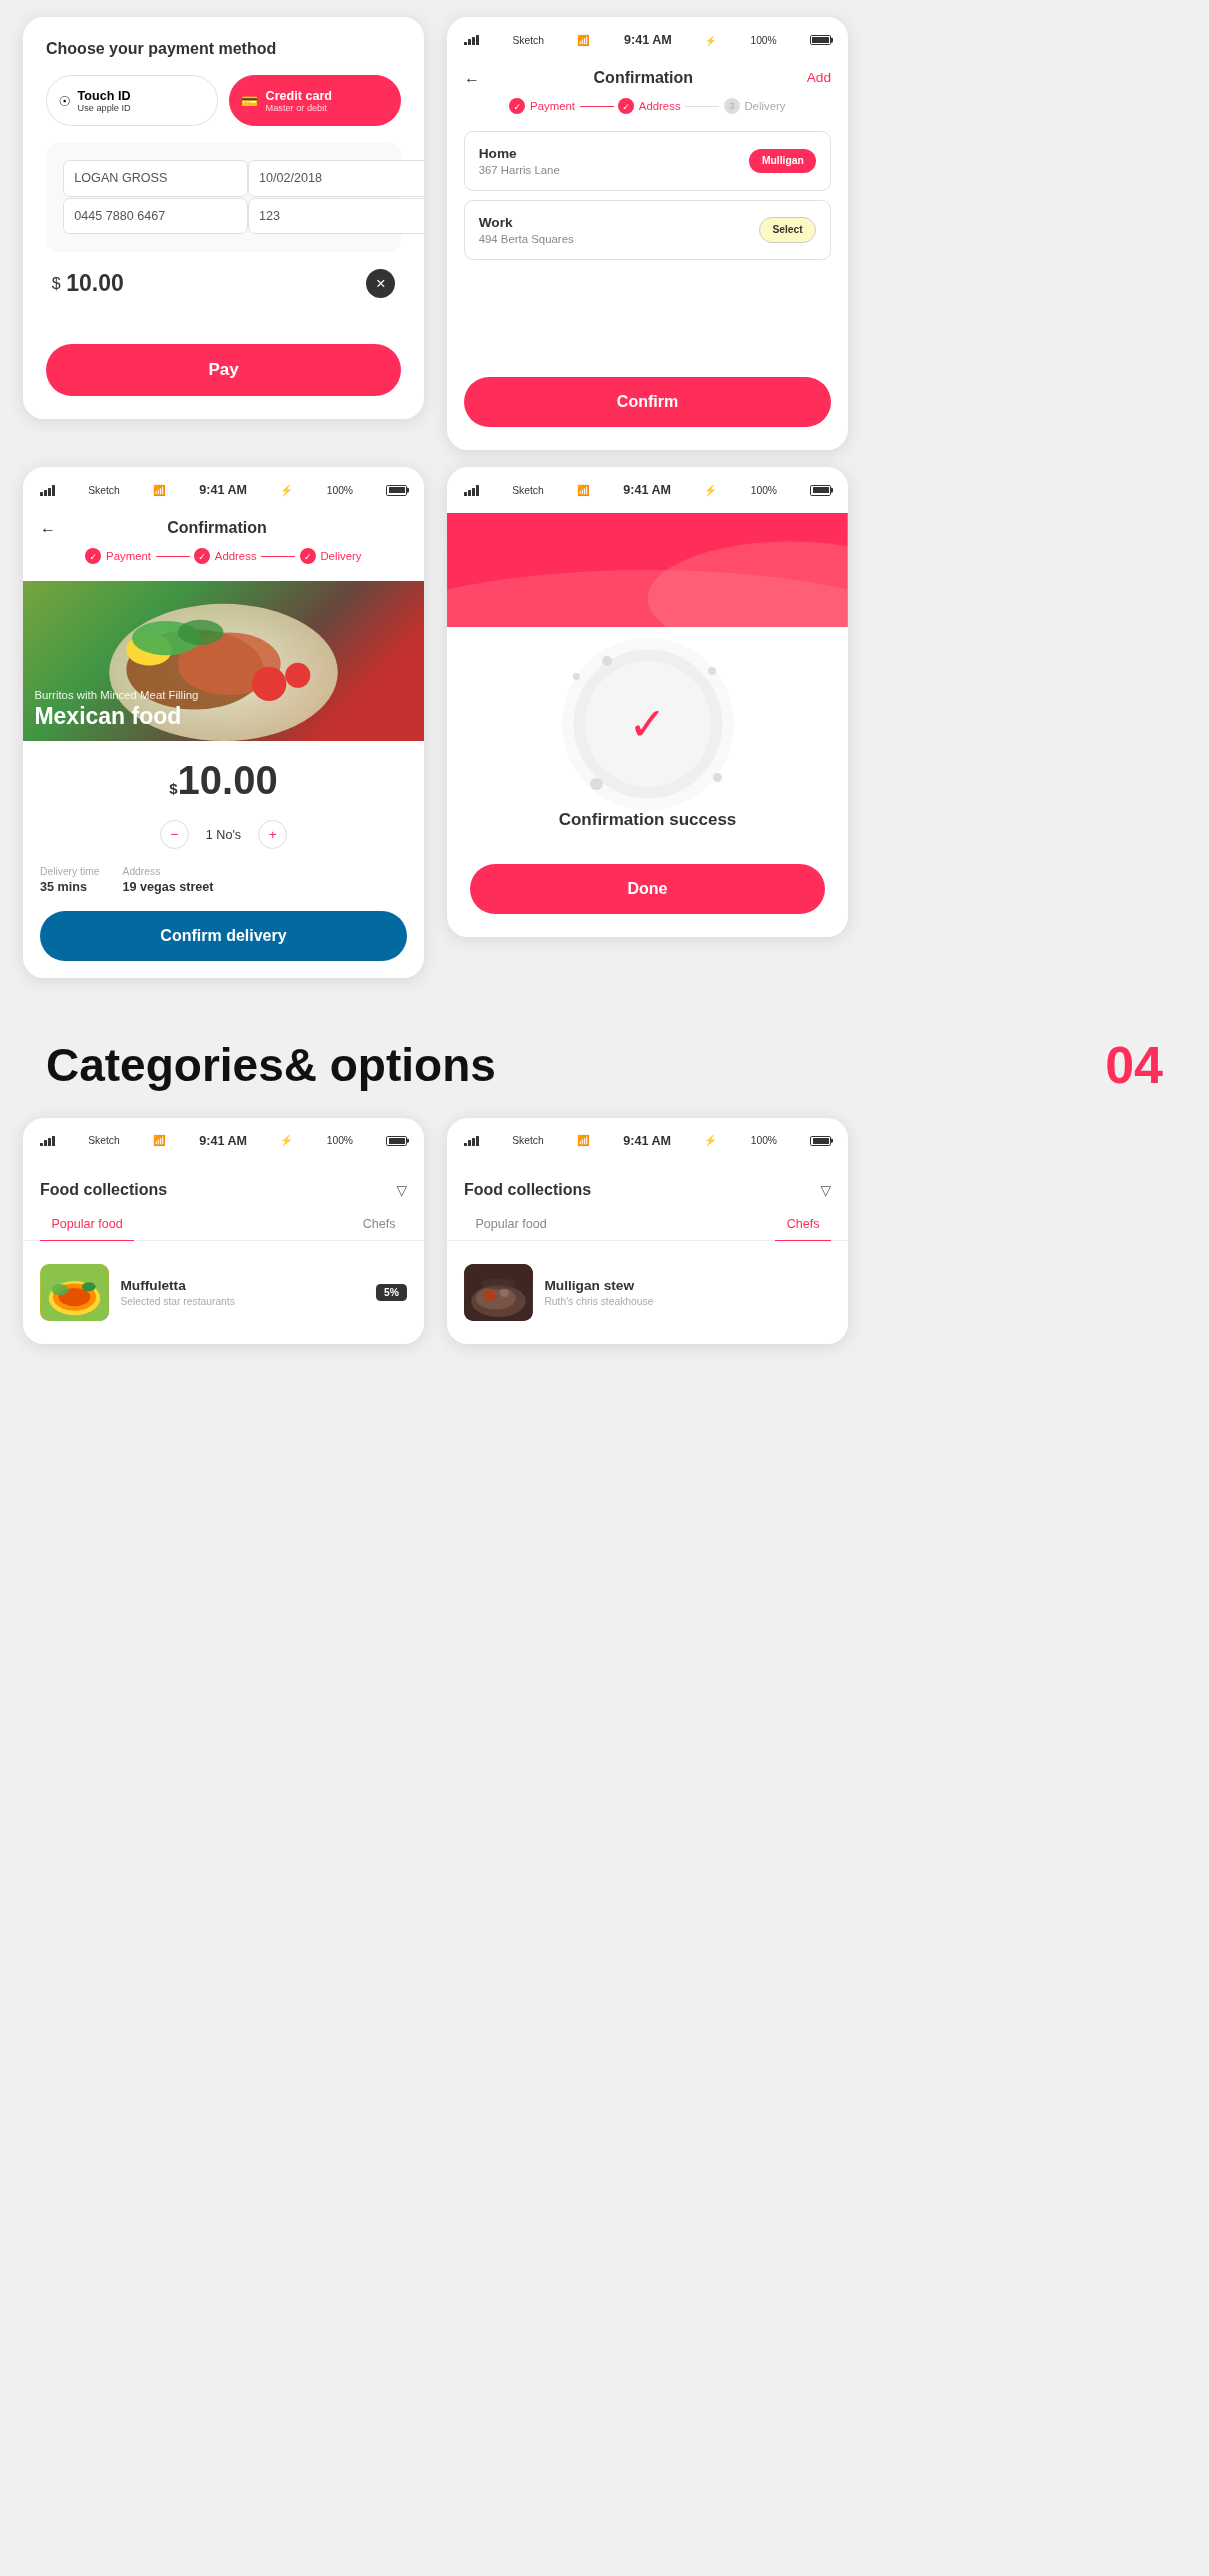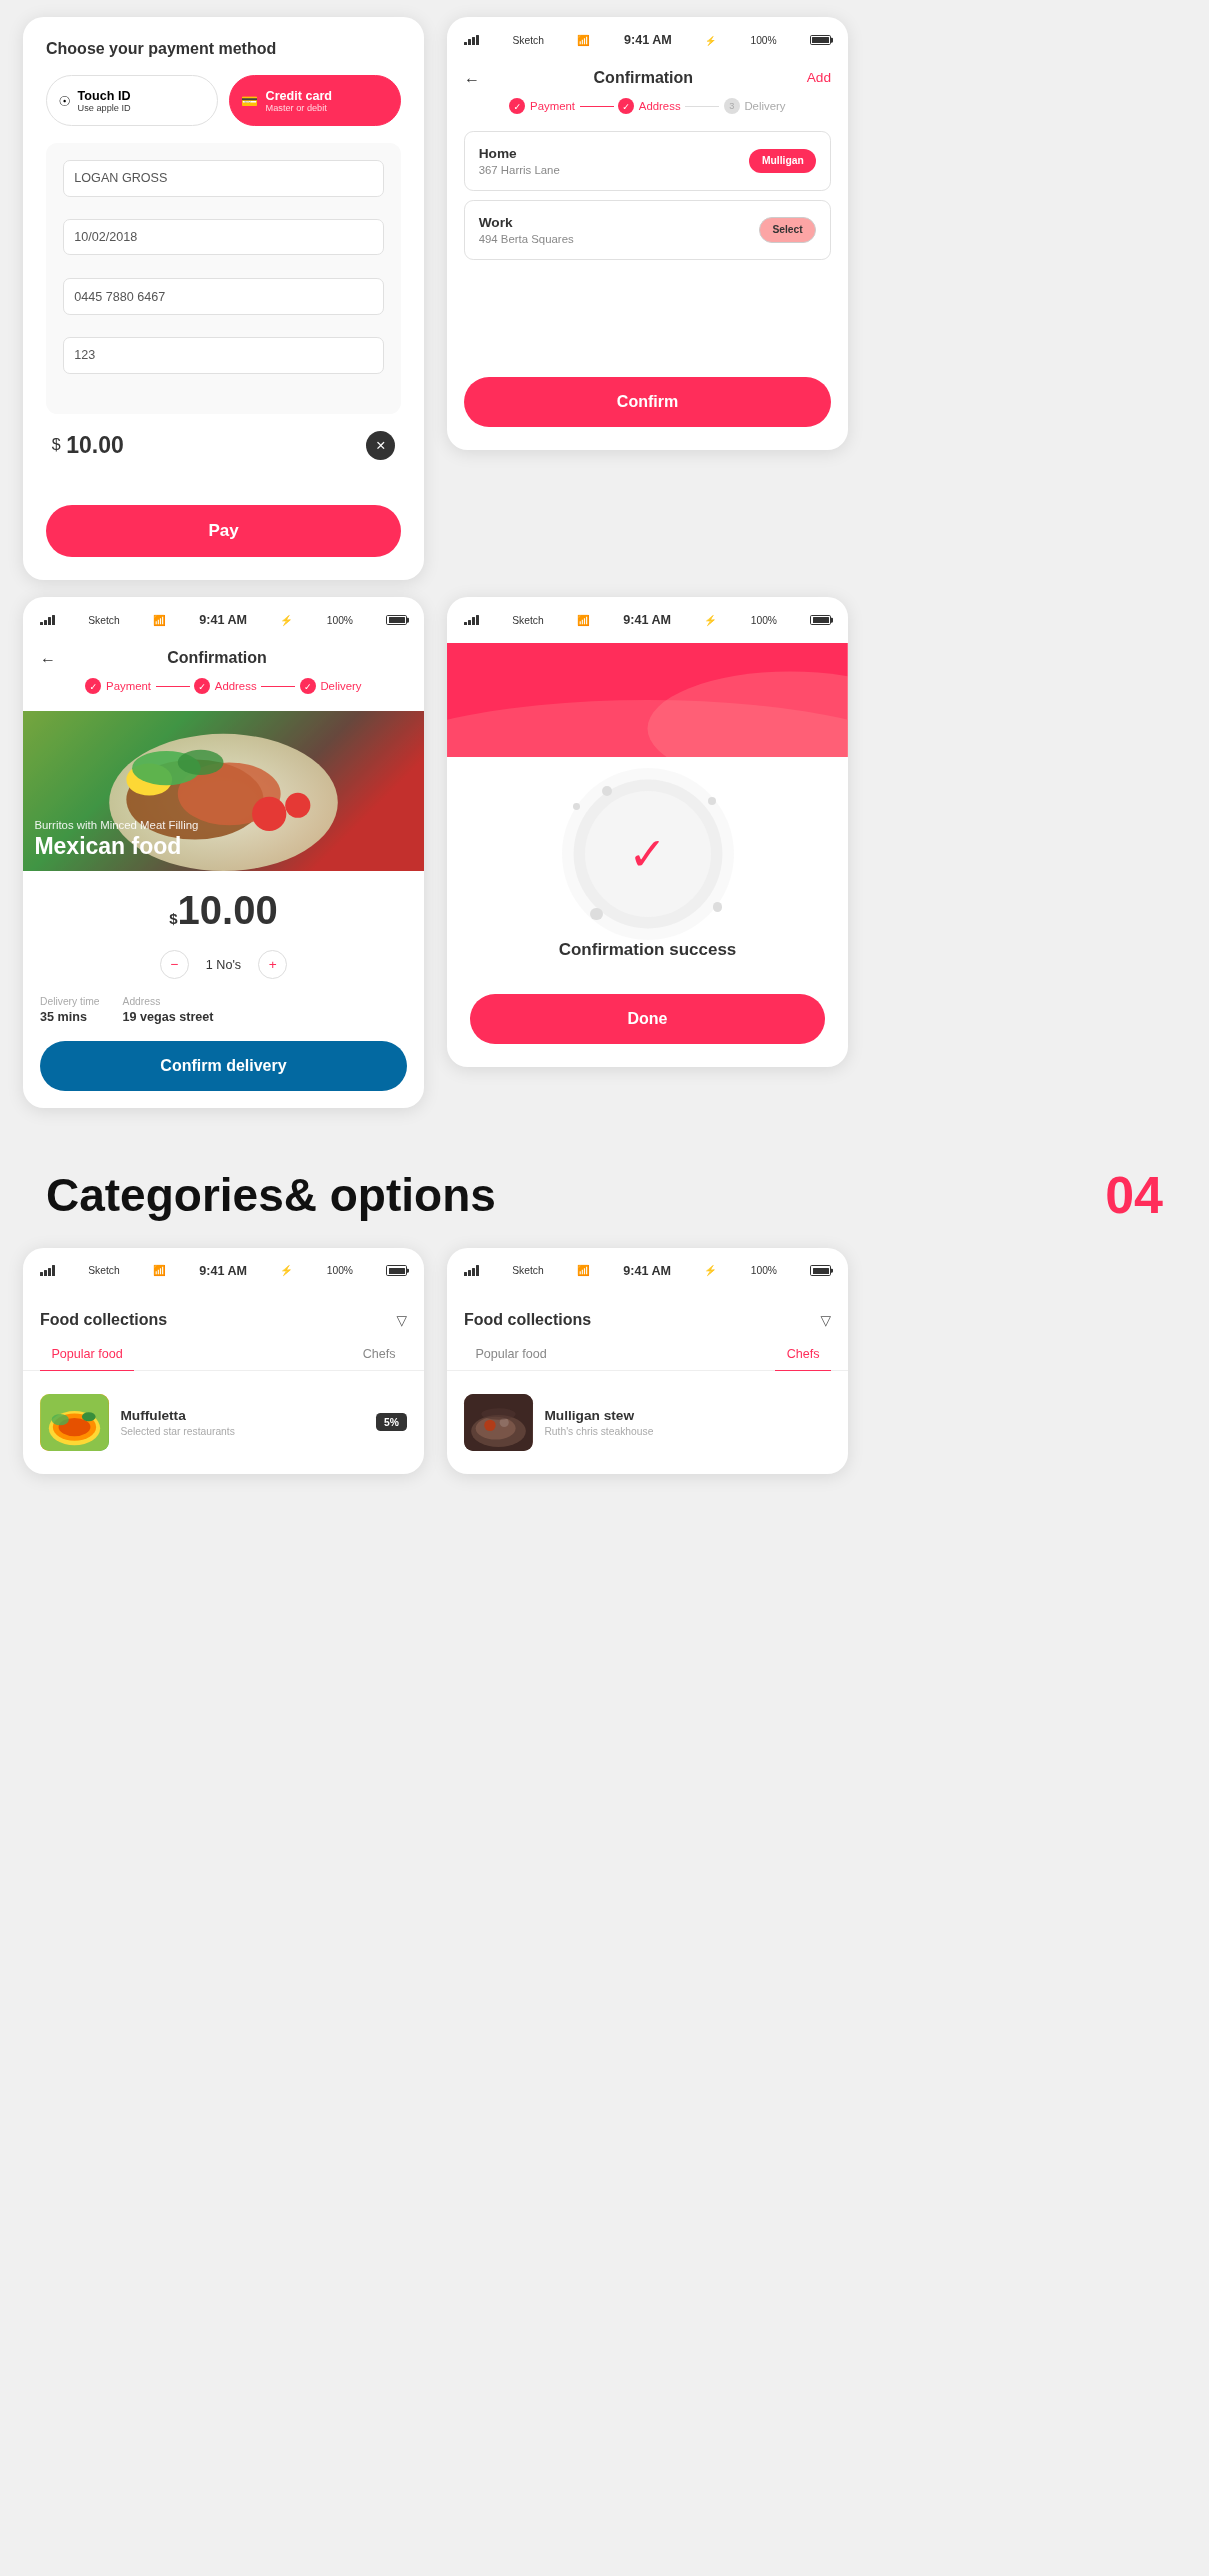--- a/index.html
+++ b/index.html
@@ -79,23 +79,22 @@
 
     .card-fields {
       background: #f9f9f9;
       border-radius: 11.4px;
       padding: 17px;
       margin-bottom: 17px;
     }
 
     .card-row {
       display: flex;
-      gap: 22px;
-      margin-bottom: 23px;
-      flex-direction: column;
+      gap: 0;
+      margin-bottom: 1px;
     }
 
     .card-field {
       flex: 1;
       padding: 10.3px;
       border: 0.6px solid #e0e0e0;
       border-radius: 6.9px;
       font-size: 12.6px;
       color: #555;
       background: white;
@@ -278,21 +277,21 @@
       color: white;
       border: none;
       border-radius: 17px;
       padding: 6.9px 12.6px;
       font-size: 10.3px;
       font-weight: 600;
       cursor: pointer;
     }
 
     .select-badge {
-      background: #fca5a5;
+      background: #fef9c3;
       color: #333;
       border: 0.6px solid #ccc;
       border-radius: 17px;
       padding: 6.9px 12.6px;
       font-size: 10.3px;
       font-weight: 600;
       cursor: pointer;
     }
 
     .confirm-btn {

